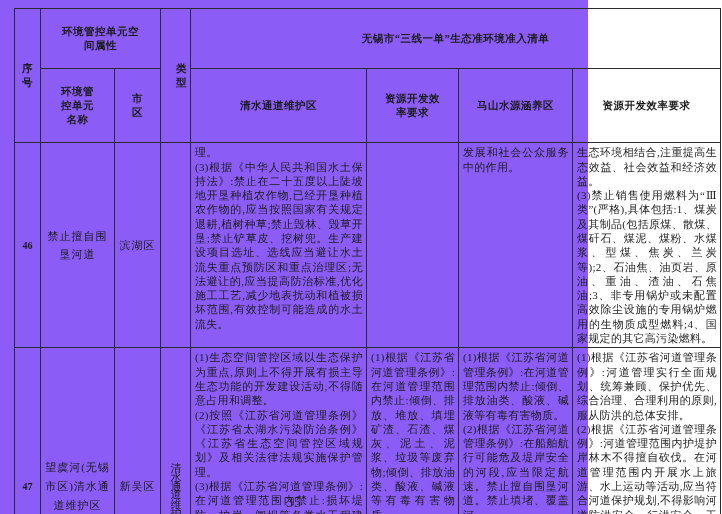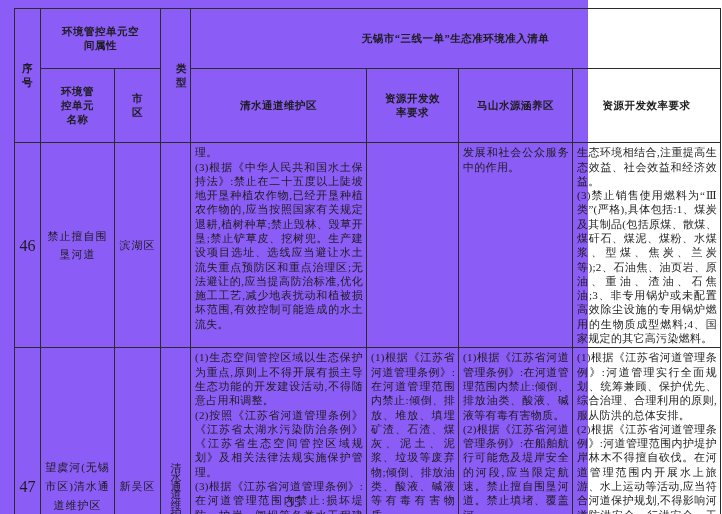--- a/index.html
+++ b/index.html
@@ -43,21 +43,21 @@
   tr.r47 { height:230px; }
 
   td.center {
     text-align:center;
     vertical-align:middle;
     font-size:11px;
     line-height:1.7;
     letter-spacing:1px;
     padding:1px 3px;
   }
-  td.seq { font-size:16px; letter-spacing:0; }
+  td.seq { font-size:10px; letter-spacing:0;font-weight:bold; }
   td.content {
     vertical-align:top;
     text-align:justify;
     font-size:11px;
     line-height:14.3px;
     letter-spacing:0.3px;
     white-space:pre-wrap;
     padding:2px 3px 2px 4px;
   }
   td.type-cell { text-align:center; vertical-align:middle; padding:0; }

